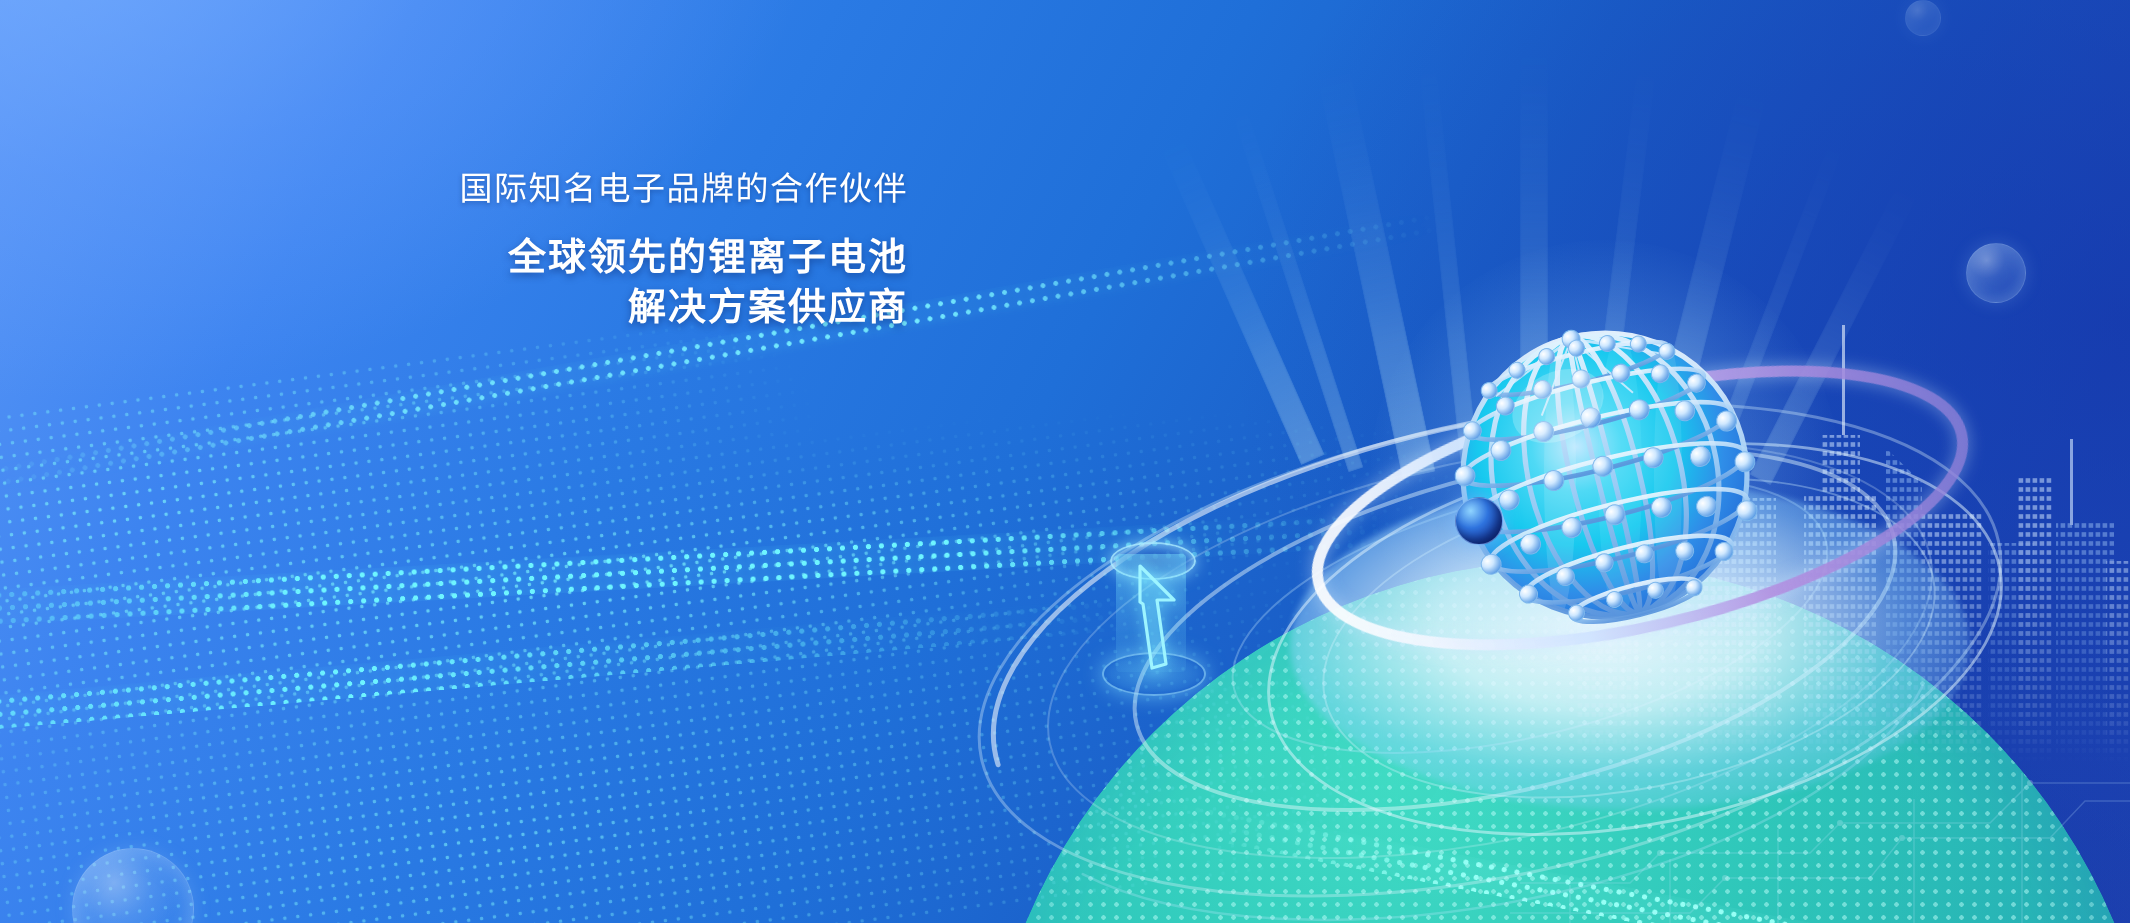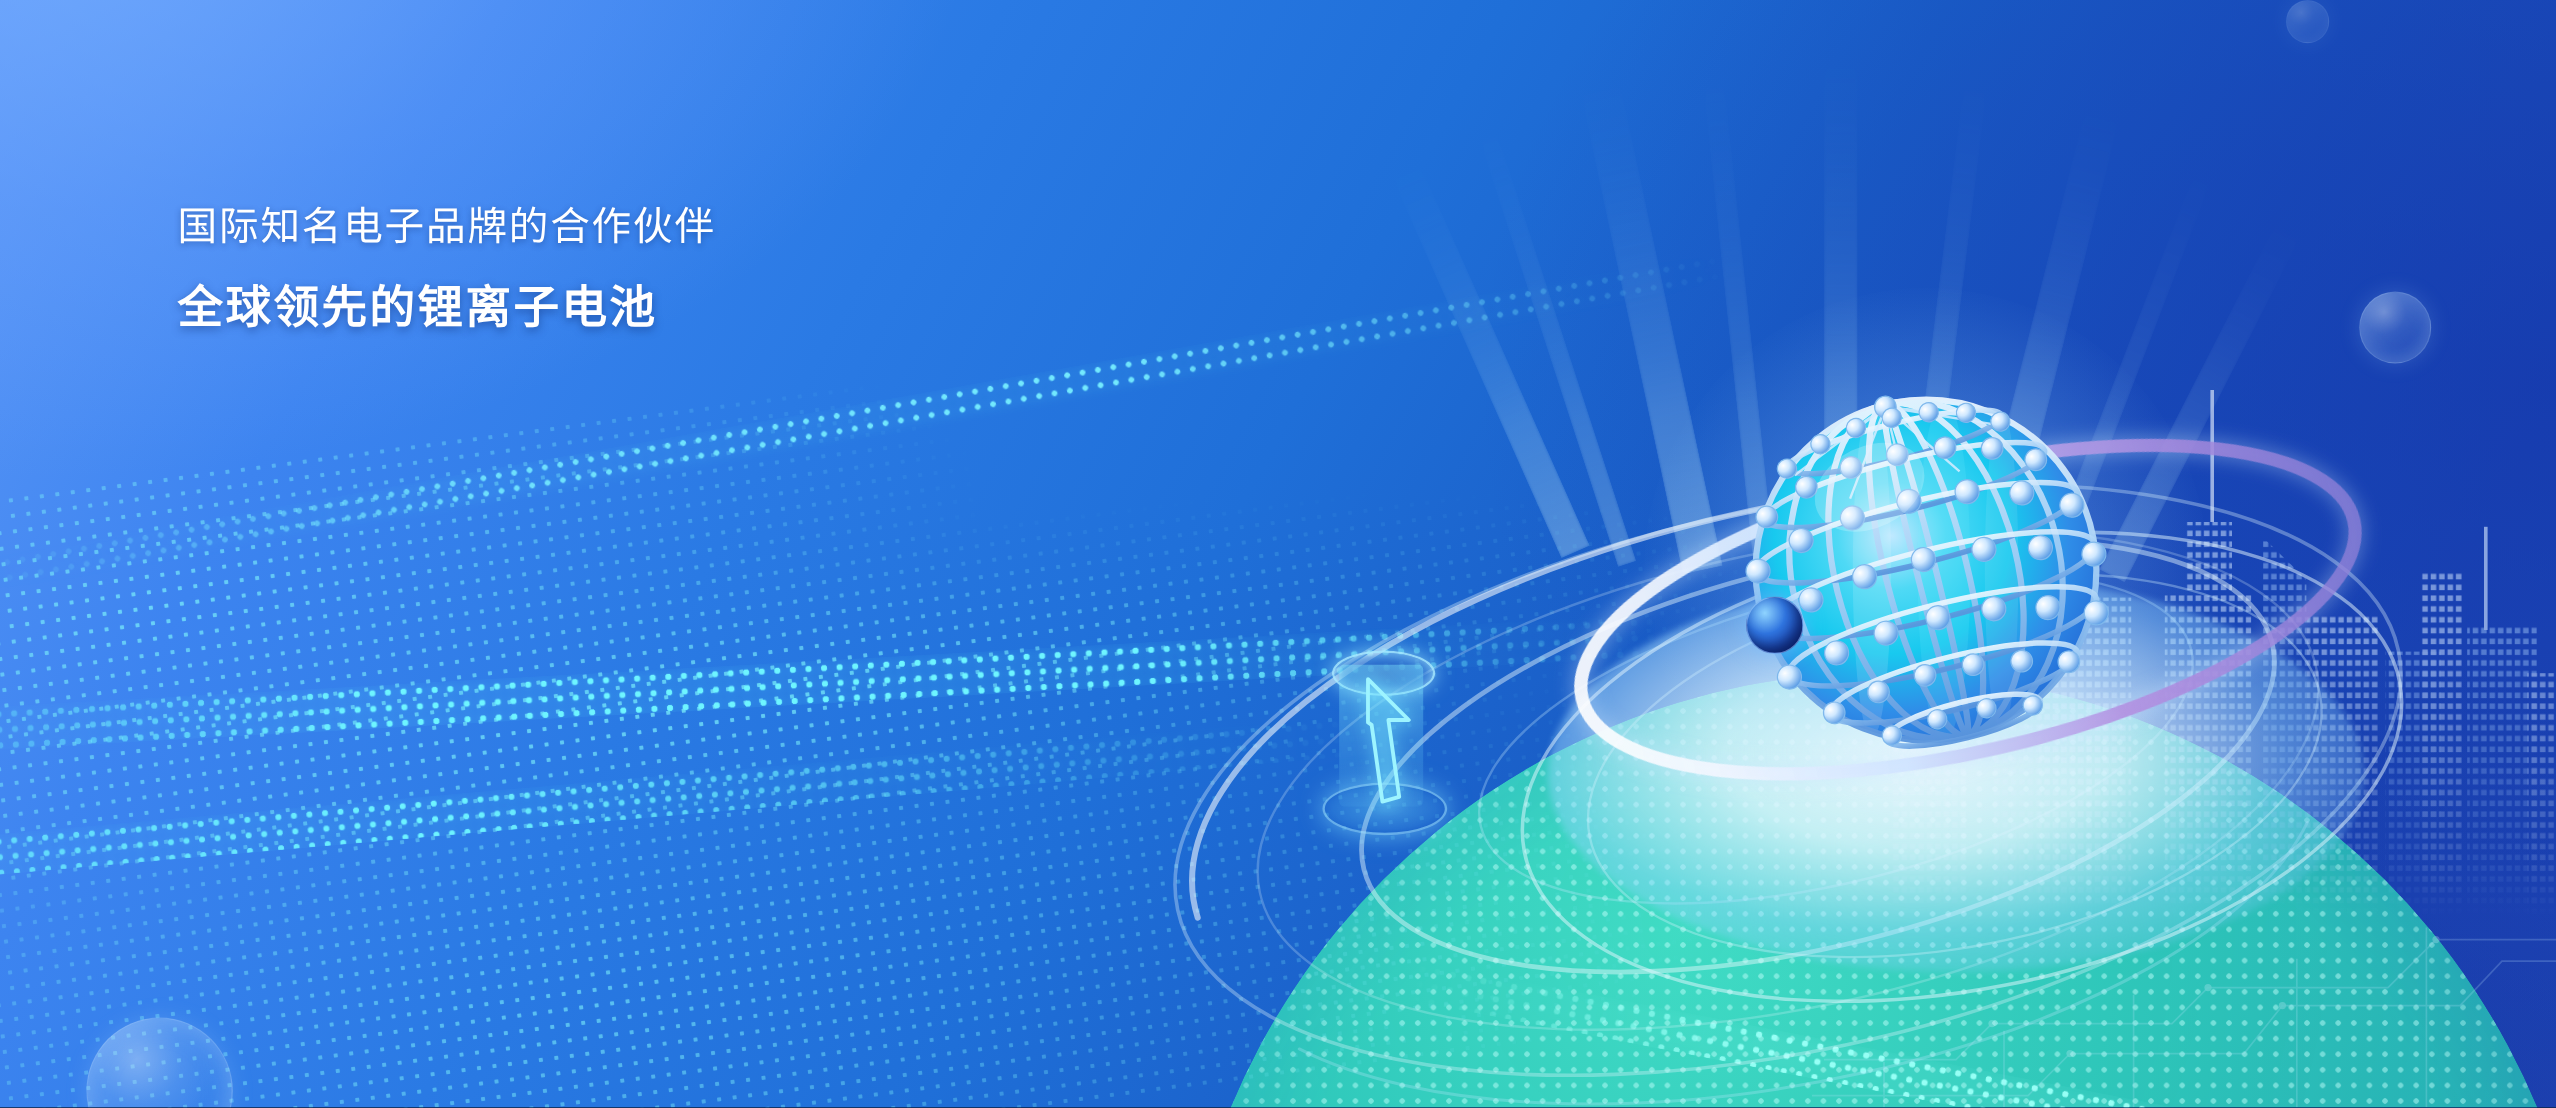--- a/index.html
+++ b/index.html
@@ -17,20 +17,21 @@
     background: linear-gradient(118deg,
                 #5b97f7 0%,
                 #3d84f0 16%,
                 #2a7ae4 32%,
                 #1f6fd8 48%,
                 #1a5fc8 62%,
                 #1a51bd 76%,
                 #1c49b6 88%,
                 #1f46b4 100%);
     isolation: isolate;
+    text-align: right;
   }
 
   
   .wash {
     position: absolute;
     inset: 0;
     pointer-events: none;
   }
   .wash-topleft {
     background: radial-gradient(ellipse 1100px 700px at 2% -10%,
@@ -566,16 +567,17 @@
               border:1px solid rgba(190,225,255,.4); pointer-events:none;"></div>
 
   <div class="bubble" style="left:1966px; top:243px; width:58px; height:58px;"></div>
   <div class="bubble" style="left:72px; top:848px; width:120px; height:120px;"></div>
   <div class="bubble" style="left:1905px; top:0px; width:34px; height:34px; opacity:.5;"></div>
 
   <div id="copy">
     <div id="eyebrow">国际知名电子品牌的合作伙伴</div>
     <div id="headline">
       <span class="hl-line">全球领先的锂离子电池</span>
+      <span class="hl-line">解决方案供应商</span>
     </div>
   </div>
 
 </div>
 
 </body></html>

